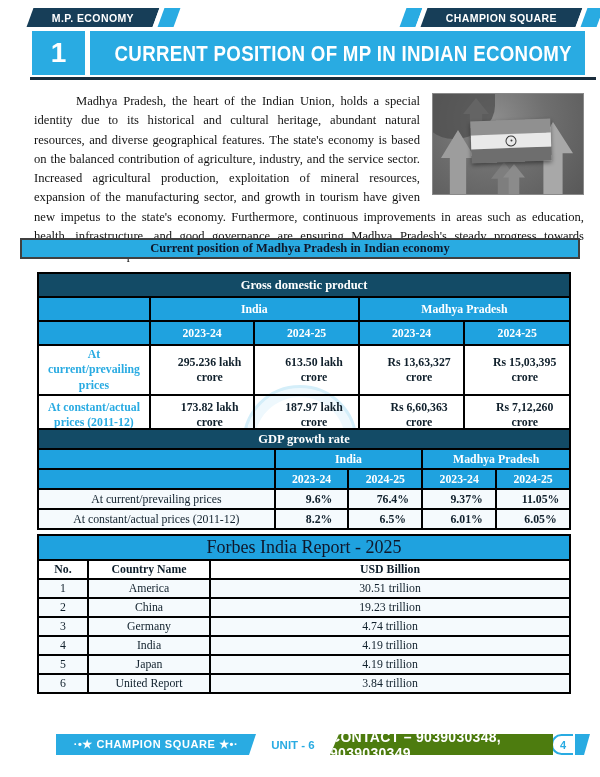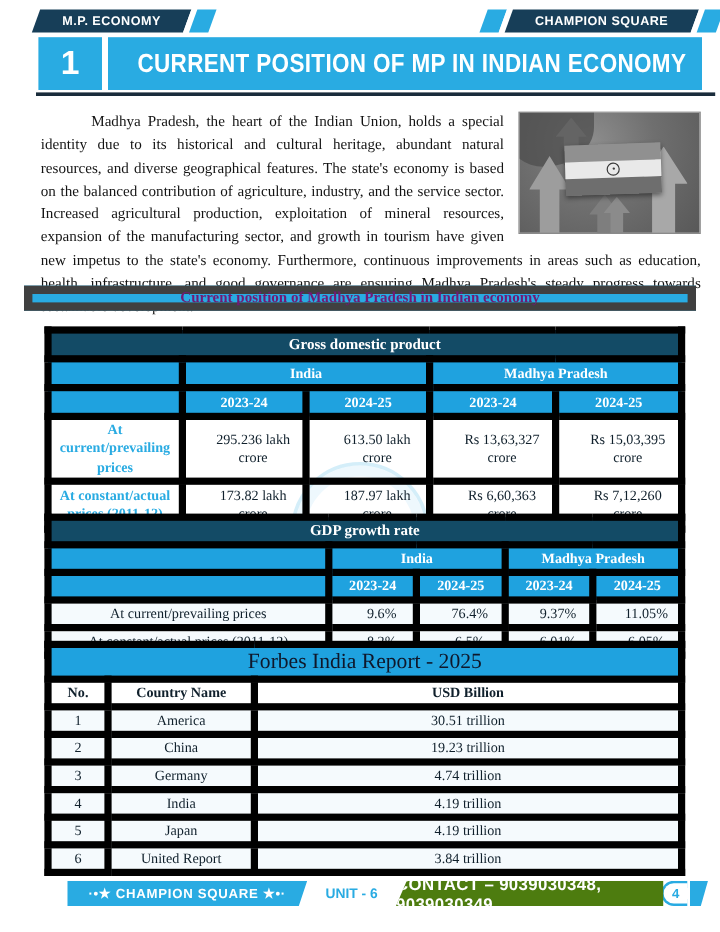--- a/index.html
+++ b/index.html
@@ -38,37 +38,37 @@
   .a5 { left:30px; top:4px; width:26px; height:40px; background:#666; opacity:.8; }
   .hand { position:absolute; left:-8px; top:-10px; width:70px; height:55px; background:#4e4e4e; border-radius:0 0 60% 40%; opacity:.75; }
   .flagcard { position:absolute; left:38px; top:26px; width:80px; height:42px; transform:rotate(-2deg); box-shadow:0 2px 4px rgba(0,0,0,.45); }
   .flagcard .s1 { height:33%; background:#909090; }
   .flagcard .s2 { height:34%; background:#e9e9e9; position:relative; }
   .flagcard .s3 { height:33%; background:#6e6e6e; }
   .chakra { position:absolute; left:50%; top:50%; width:11px; height:11px; border:1.5px solid #3a3a3a; border-radius:50%; transform:translate(-50%,-50%); }
   .chakra:before { content:""; position:absolute; left:50%; top:50%; width:2px; height:2px; background:#3a3a3a; border-radius:50%; transform:translate(-50%,-50%); }
 
   
-  .banner { position:absolute; left:20px; right:20px; height:21px; background:#29ABE2; border:7px solid #404040; color:#701a75; font-weight:bold; font-size:12.5px; display:flex; align-items:center; justify-content:center; }
+  .banner { position:absolute; left:20px; right:20px; height:21px; background:#29ABE2; border:2px solid #404040; color:#0f172a; font-weight:bold; font-size:12.5px; display:flex; align-items:center; justify-content:center; }
   .banner1 { top:238px; }
 
   
   .watermark { position:absolute; top:385px; left:50%; transform:translateX(-50%); width:115px; height:115px; border-radius:50%;
                border:3px solid rgba(41,171,226,.20); box-shadow:inset 0 0 0 9px rgba(41,171,226,.08); pointer-events:none; }
 
   
   table { border-collapse:collapse; position:absolute; left:37px; width:534px; font-family:"Liberation Serif", serif; }
-  td, th { border:6px solid #000000; text-align:center; vertical-align:middle; padding:1px 3px; }
+  td, th { border:2px solid #000000; text-align:center; vertical-align:middle; padding:1px 3px; }
   .t-gdp { top:272px; }
   .t-growth { top:428px; }
   .t-forbes { top:534px; }
   .h-dark { background:#134B66; color:#fff; font-weight:bold; font-size:12.5px; height:22px; }
   .h-cyan { background:#1FA2DF; color:#fff; font-weight:bold; font-size:11.8px; height:20px; }
   .lbl-cyan { color:#29ABE2; font-weight:bold; font-size:11.8px; line-height:1.3; }
-  .val { font-weight:normal; font-size:11.8px; color:#10202c;padding-left:18px; }
+  .val { font-weight:bold; font-size:11.8px; color:#10202c;padding-left:18px; }
   .plain { font-size:11.8px; color:#10202c; }
   .row-tint { background:#F5FAFD; }
   .t-gdp td { height:24px; }
   .t-gdp .body1 td { height:48px; }
   .t-gdp .body2 td { height:40px; }
   .t-growth td { height:20px; }
   .t-forbes td { height:18px; }
   .fb-banner { background:#1FA2DF; color:#0f172a; font-weight:normal; font-size:18px; height:21px; }
   .fb-head { font-weight:bold; font-size:11.8px; color:#10202c; height:20px; background:#fff; }
 

